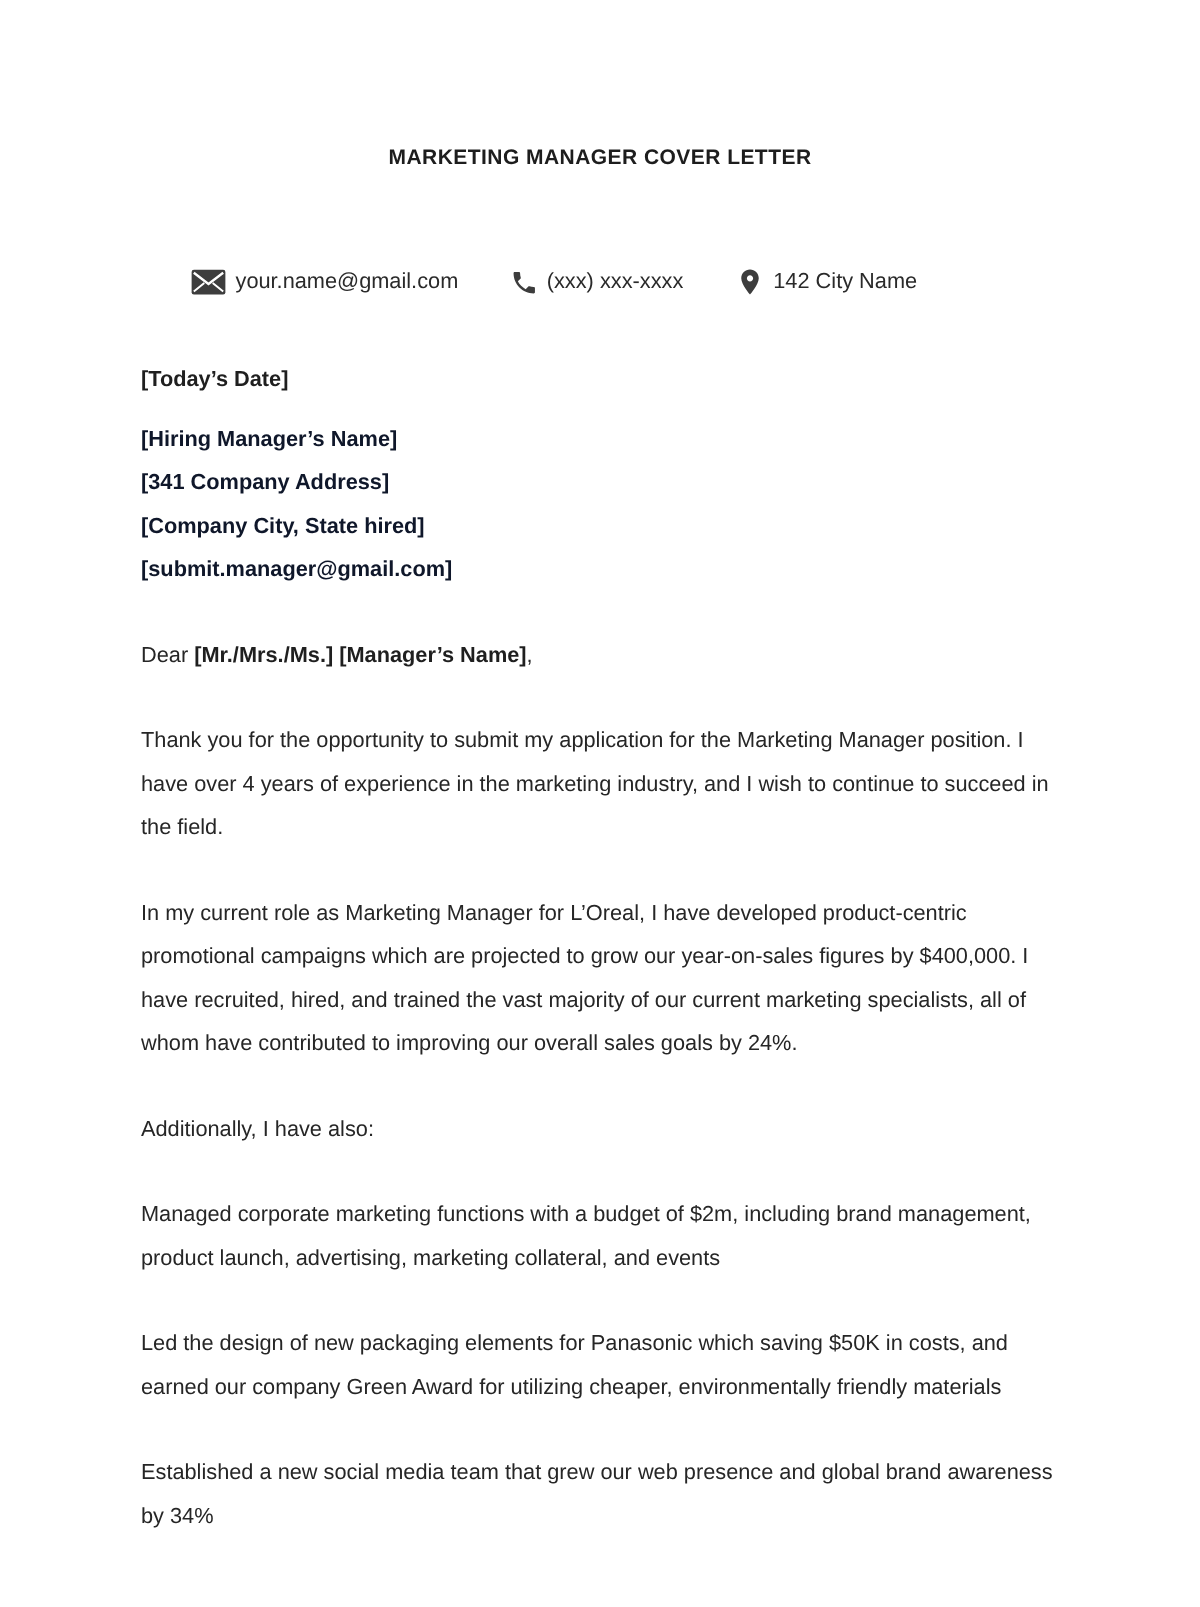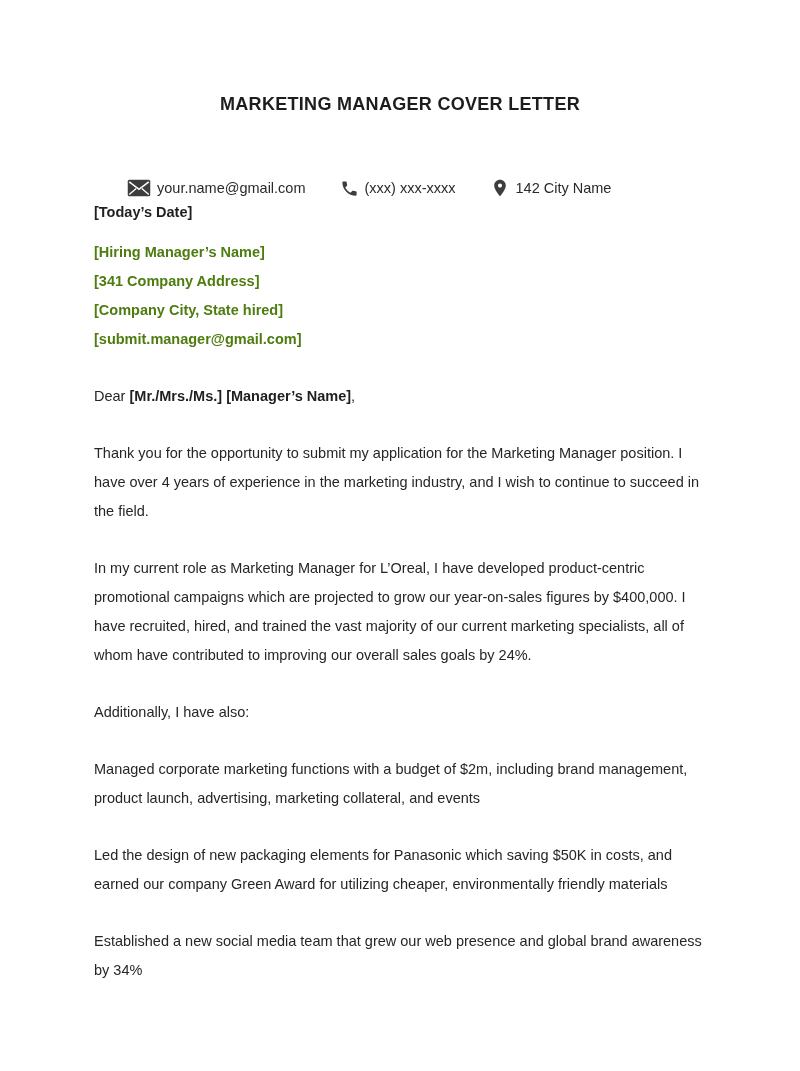--- a/index.html
+++ b/index.html
@@ -14,21 +14,21 @@
     height: 1071px;
     background: #ffffff;
     overflow: hidden;
   }
   .content {
     padding: 0 94px;
   }
   .doc-title {
     margin-top: 93px;
     text-align: center;
-    font-size: 18px;
+    font-size: 14px;
     line-height: 22px;
     font-weight: 700;
     letter-spacing: 0.3px;
     color: #1d1d1d;
   }
   .contact-row {
     margin-top: 63px;
     margin-left: 33px;
     display: flex;
     align-items: center;
@@ -38,25 +38,26 @@
     display: flex;
     align-items: center;
     gap: 6px;
     font-size: 14.5px;
     color: #2a2a2a;
     white-space: nowrap;
   }
   .contact-item svg { display: block; flex: 0 0 auto; }
   .letter { font-size: 14.5px; line-height: 29px; }
   .date-line {
+    margin-top: 41px;
     font-weight: 700;
     color: #1f1f1f;
   }
   .recipient-block { margin-top: 11px; }
-  .recipient-line { font-weight: 700; color: #4d7c0f; }
+  .recipient-line { font-weight: 700; color: #0f172a; }
   .salutation { margin-top: 11px; }
   .salutation .bold { font-weight: 700; color: #1f1f1f; }
   .para { margin-top: 28px; }
 </style>
 </head>
 <body>
 
 <div class="page">
   <div class="content">
 

